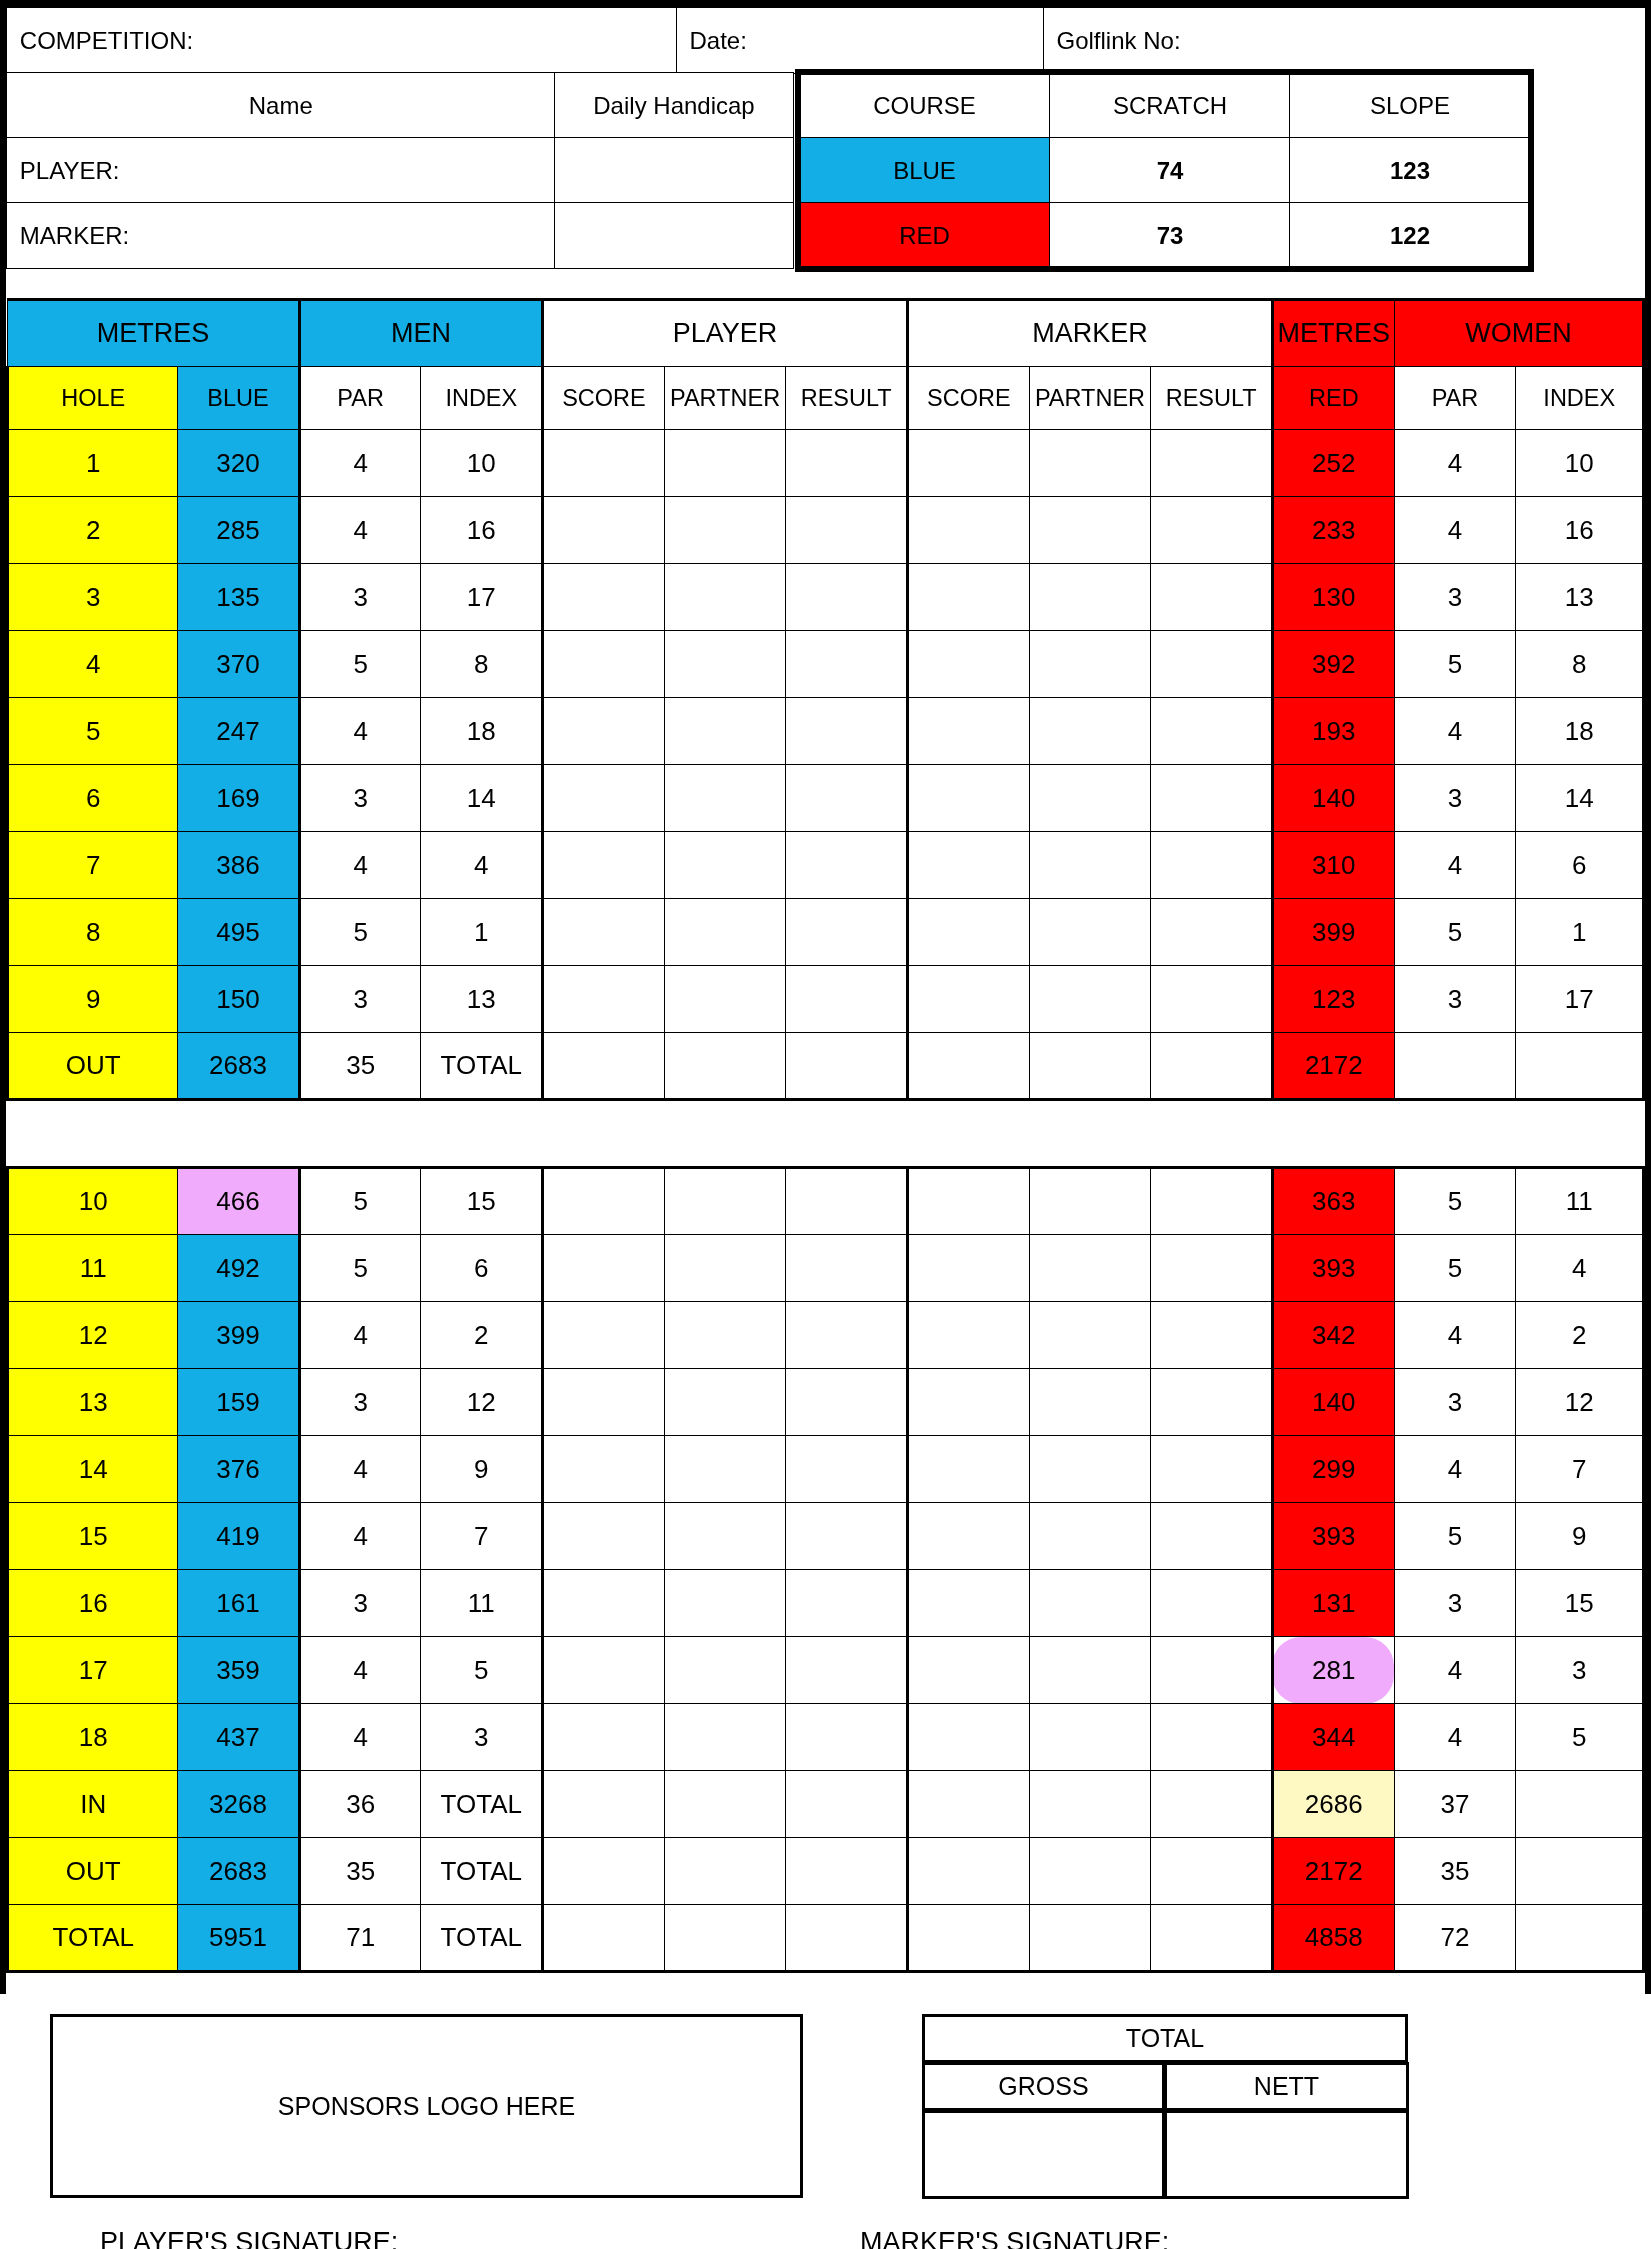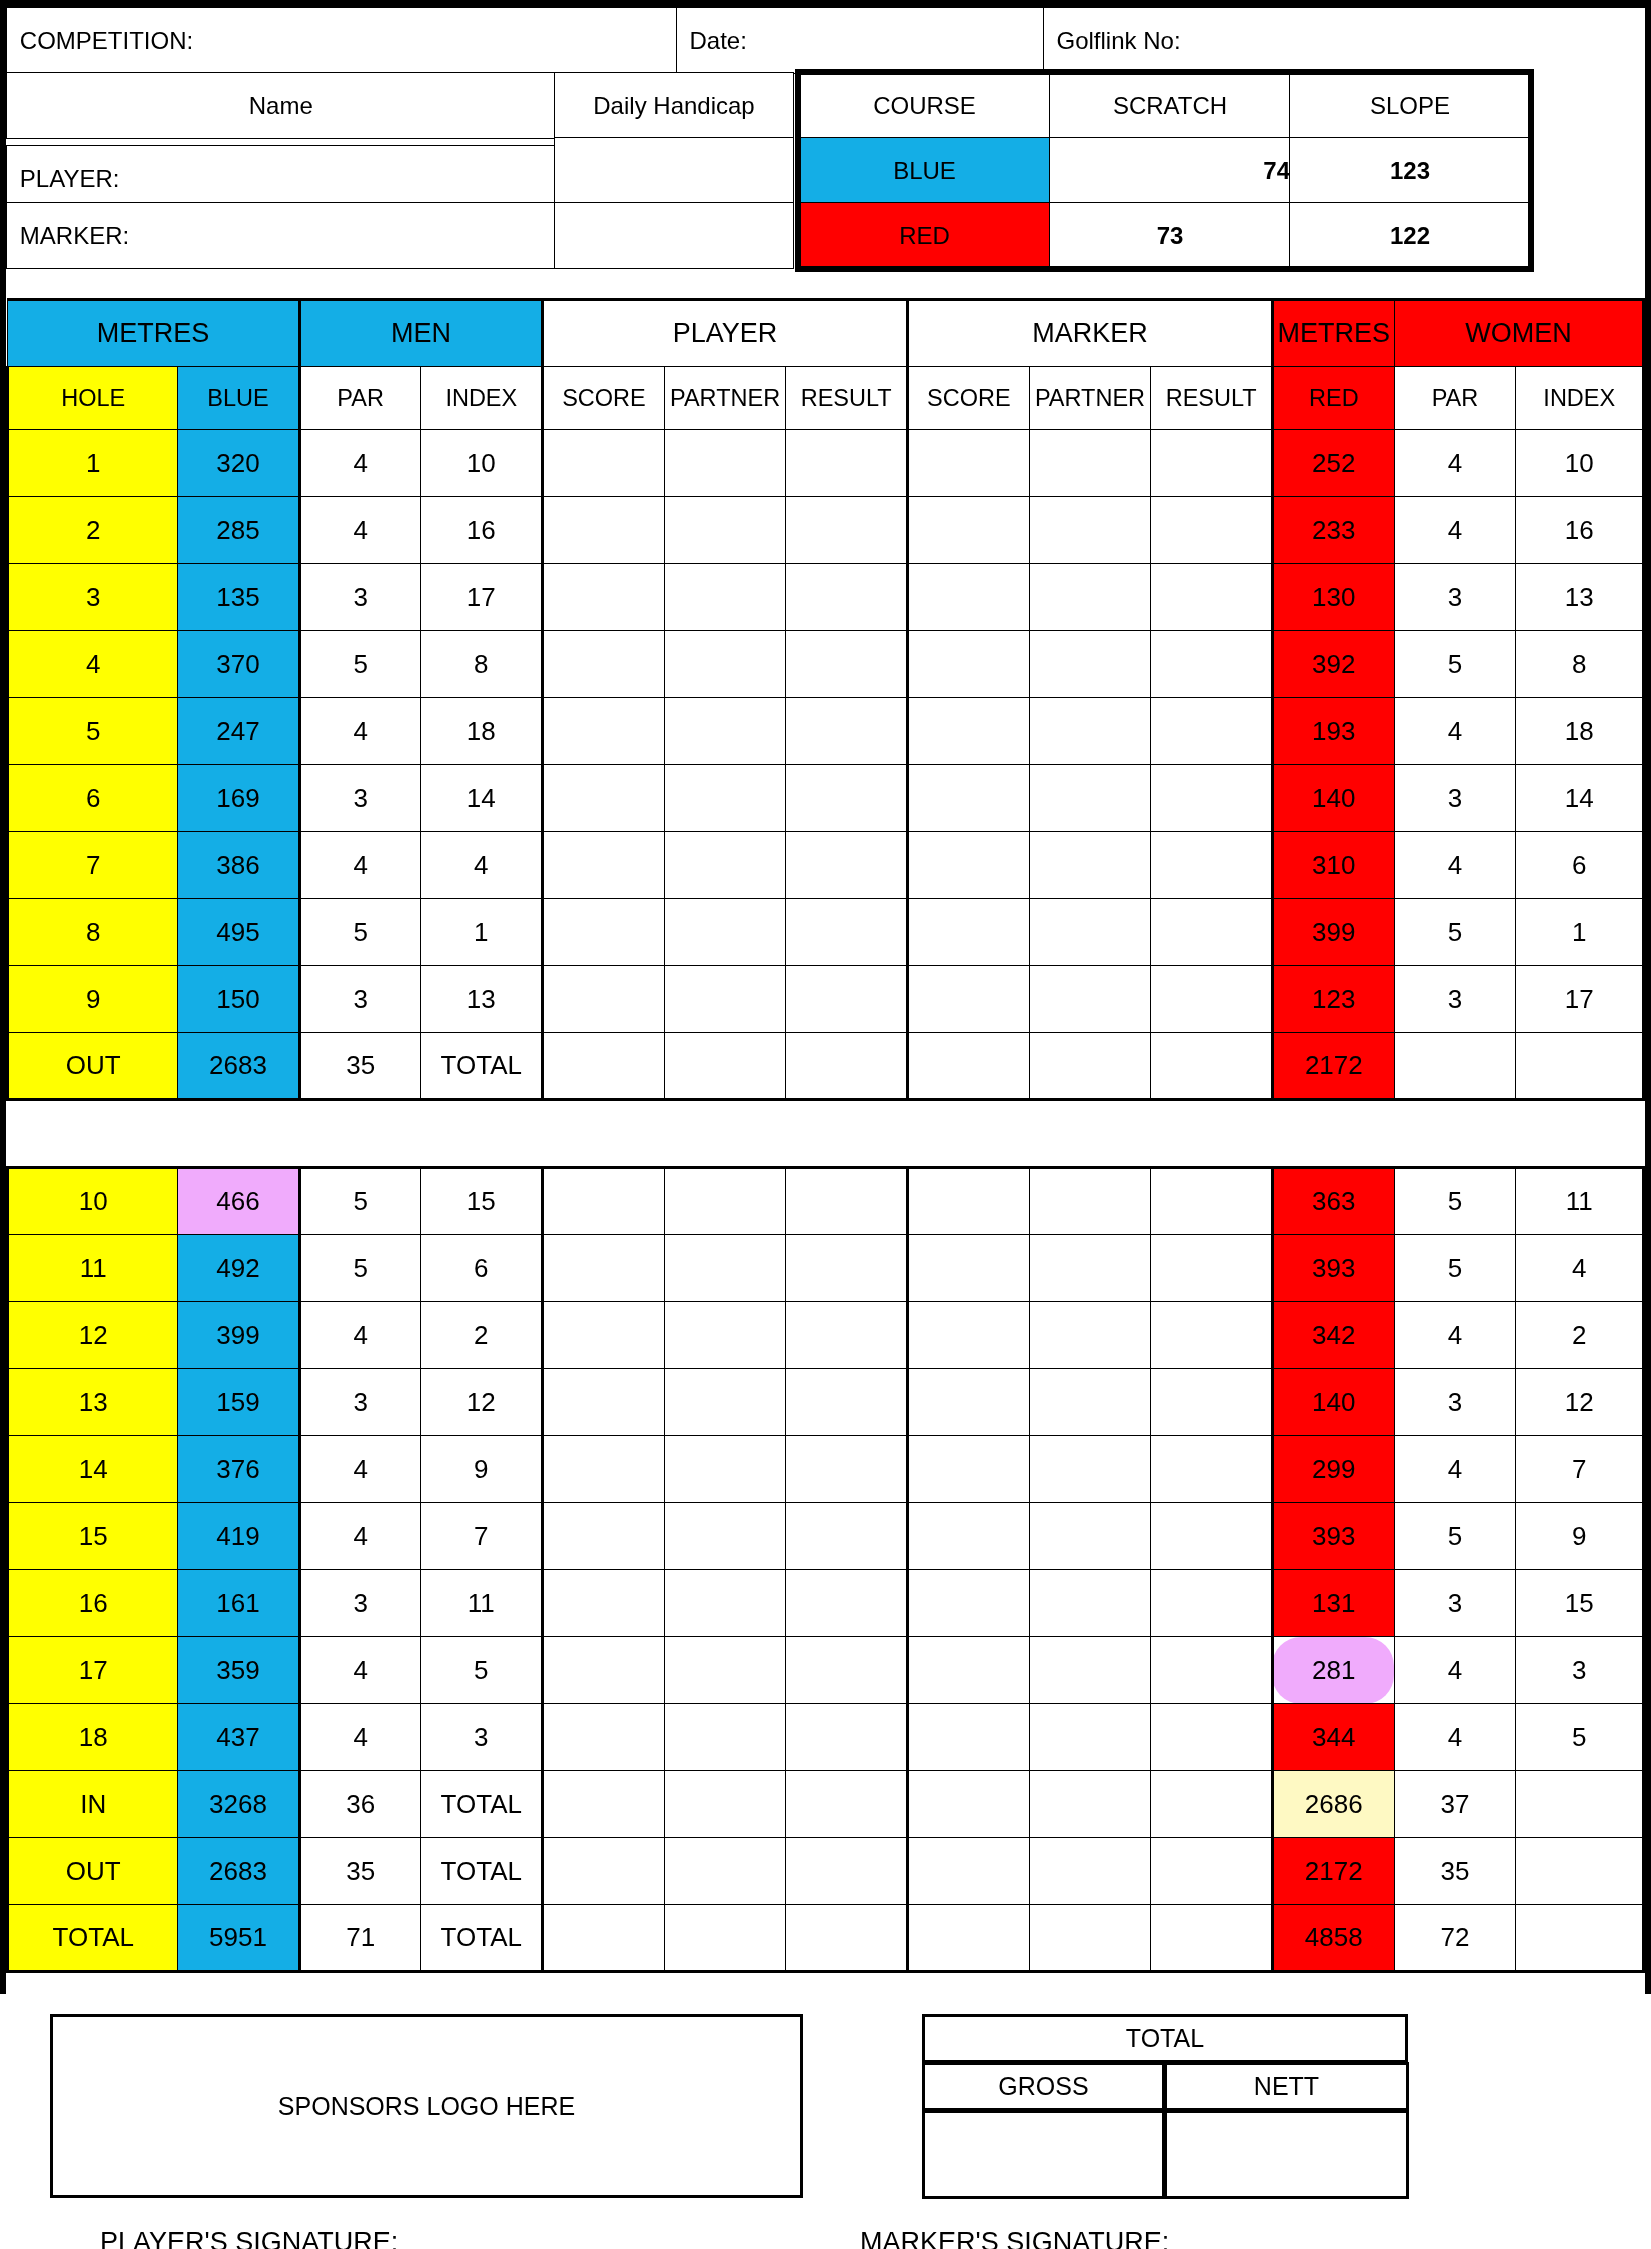--- a/index.html
+++ b/index.html
@@ -115,21 +115,21 @@
 </div>
 
 <div class="cell" style="left:6.3px; top:72px; width:549px; height:67px;">
   <span>Name</span>
 </div>
 
 <div class="cell" style="left:554px; top:72px; width:240px; height:67px;">
   <span>Daily Handicap</span>
 </div>
 
-<div class="cell left" style="left:6.3px; top:145px; width:549px; height:67px;">
+<div class="cell left" style="left:6.3px; top:137px; width:549px; height:67px;">
   <span>PLAYER:</span>
 </div>
 <div class="cell" style="left:554px; top:137px; width:240px; height:67px;"></div>
 
 <div class="cell left" style="left:6.3px; top:202px; width:549px; height:67px;">
   <span>MARKER:</span>
 </div>
 <div class="cell" style="left:554px; top:202px; width:240px; height:67px;"></div>
 
 <div class="cell" style="left:798px; top:72px; width:253px; height:67px;">
@@ -138,21 +138,21 @@
 <div class="cell" style="left:1049px; top:72px; width:242px; height:67px;">
   <span>SCRATCH</span>
 </div>
 <div class="cell" style="left:1289px; top:72px; width:242px; height:67px;">
   <span>SLOPE</span>
 </div>
 
 <div class="cell blue" style="left:798px; top:137px; width:253px; height:67px;">
   <span>BLUE</span>
 </div>
-<div class="cell bold" style="left:1049px; top:137px; width:242px; height:67px;justify-content:flex-end;">
+<div class="cell bold" style="left:1049px; top:137px; width:242px; height:67px;">
   <span>74</span>
 </div>
 <div class="cell bold" style="left:1289px; top:137px; width:242px; height:67px;">
   <span>123</span>
 </div>
 
 <div class="cell red" style="left:798px; top:202px; width:253px; height:67px;">
   <span>RED</span>
 </div>
 <div class="cell bold" style="left:1049px; top:202px; width:242px; height:67px;">

